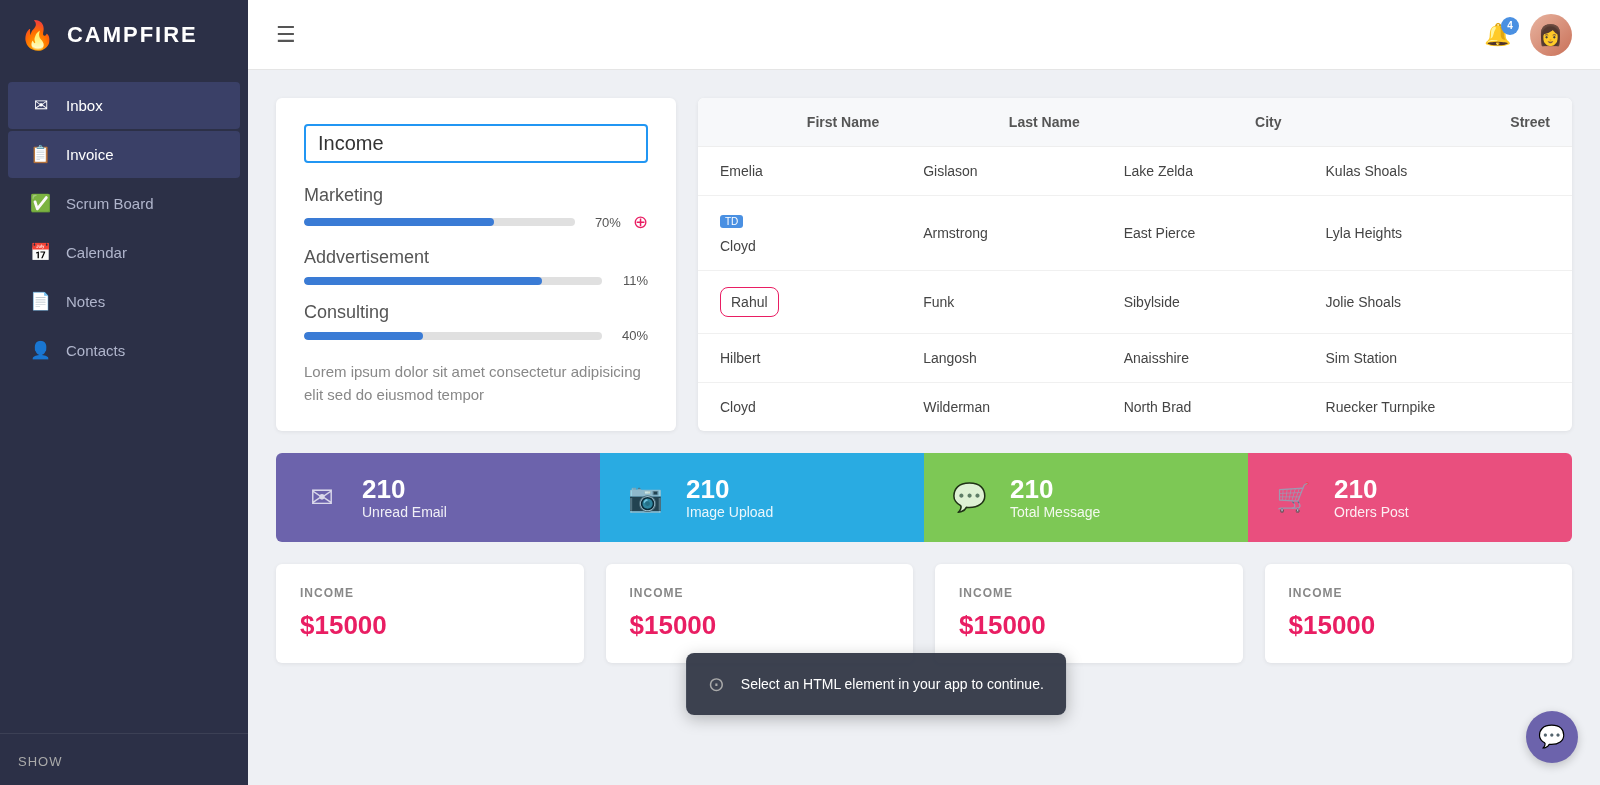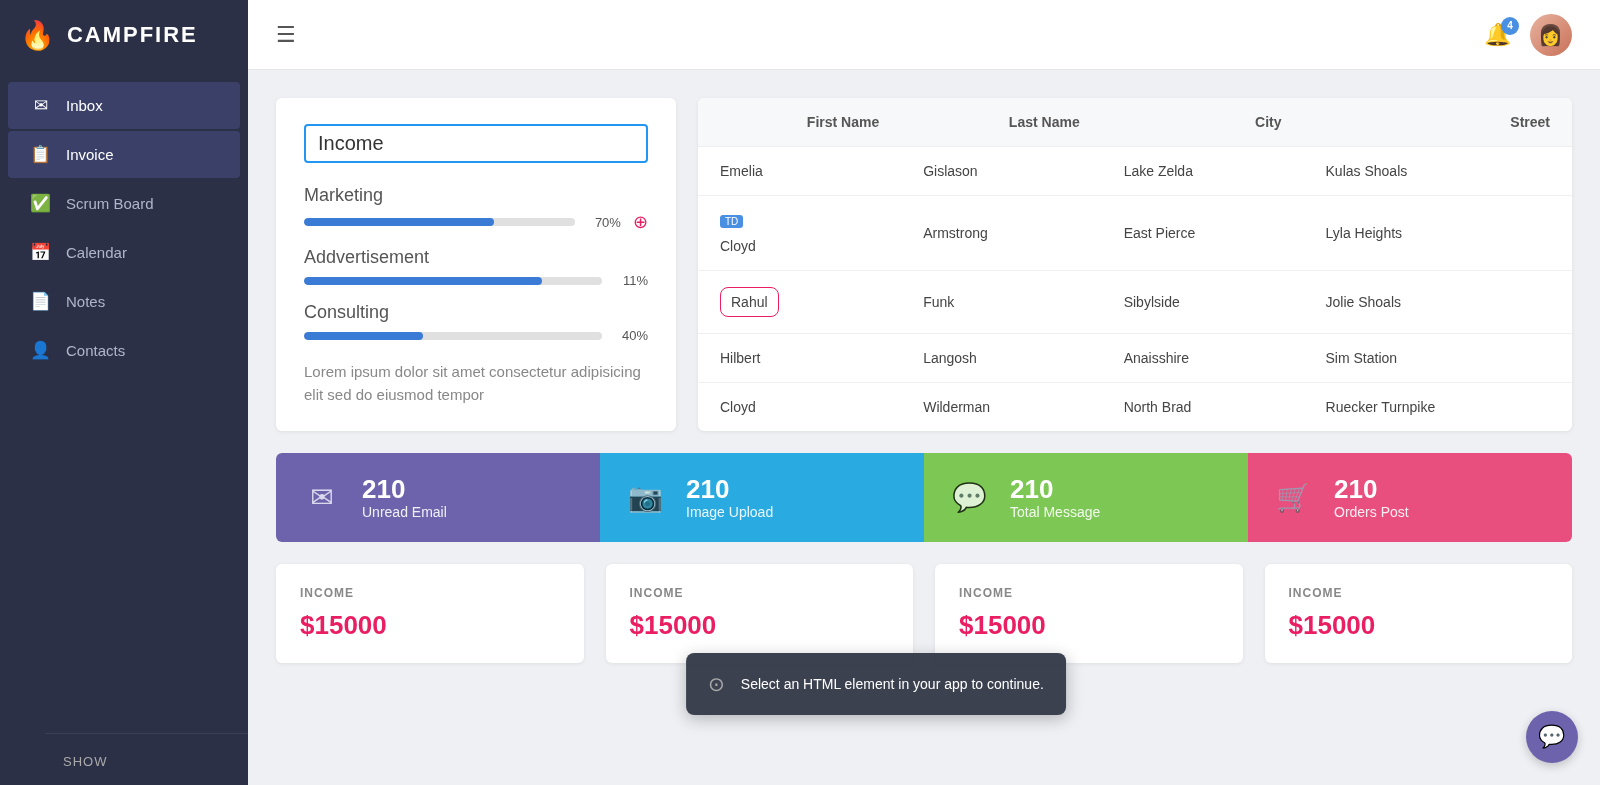--- a/index.html
+++ b/index.html
@@ -49,21 +49,20 @@
     }
     .sidebar-item .item-icon {
       margin-right: 14px;
       font-size: 17px;
       width: 22px;
       text-align: center;
     }
     .sidebar-bottom {
       padding: 14px 0 10px 0;
       border-top: 1px solid rgba(255,255,255,0.08);
-      margin-left: 45px;
     }
     .show-btn {
       background: #2c3047;
       color: #aaa;
       border: none;
       padding: 6px 18px;
       font-size: 13px;
       cursor: pointer;
       letter-spacing: 1px;
     }

